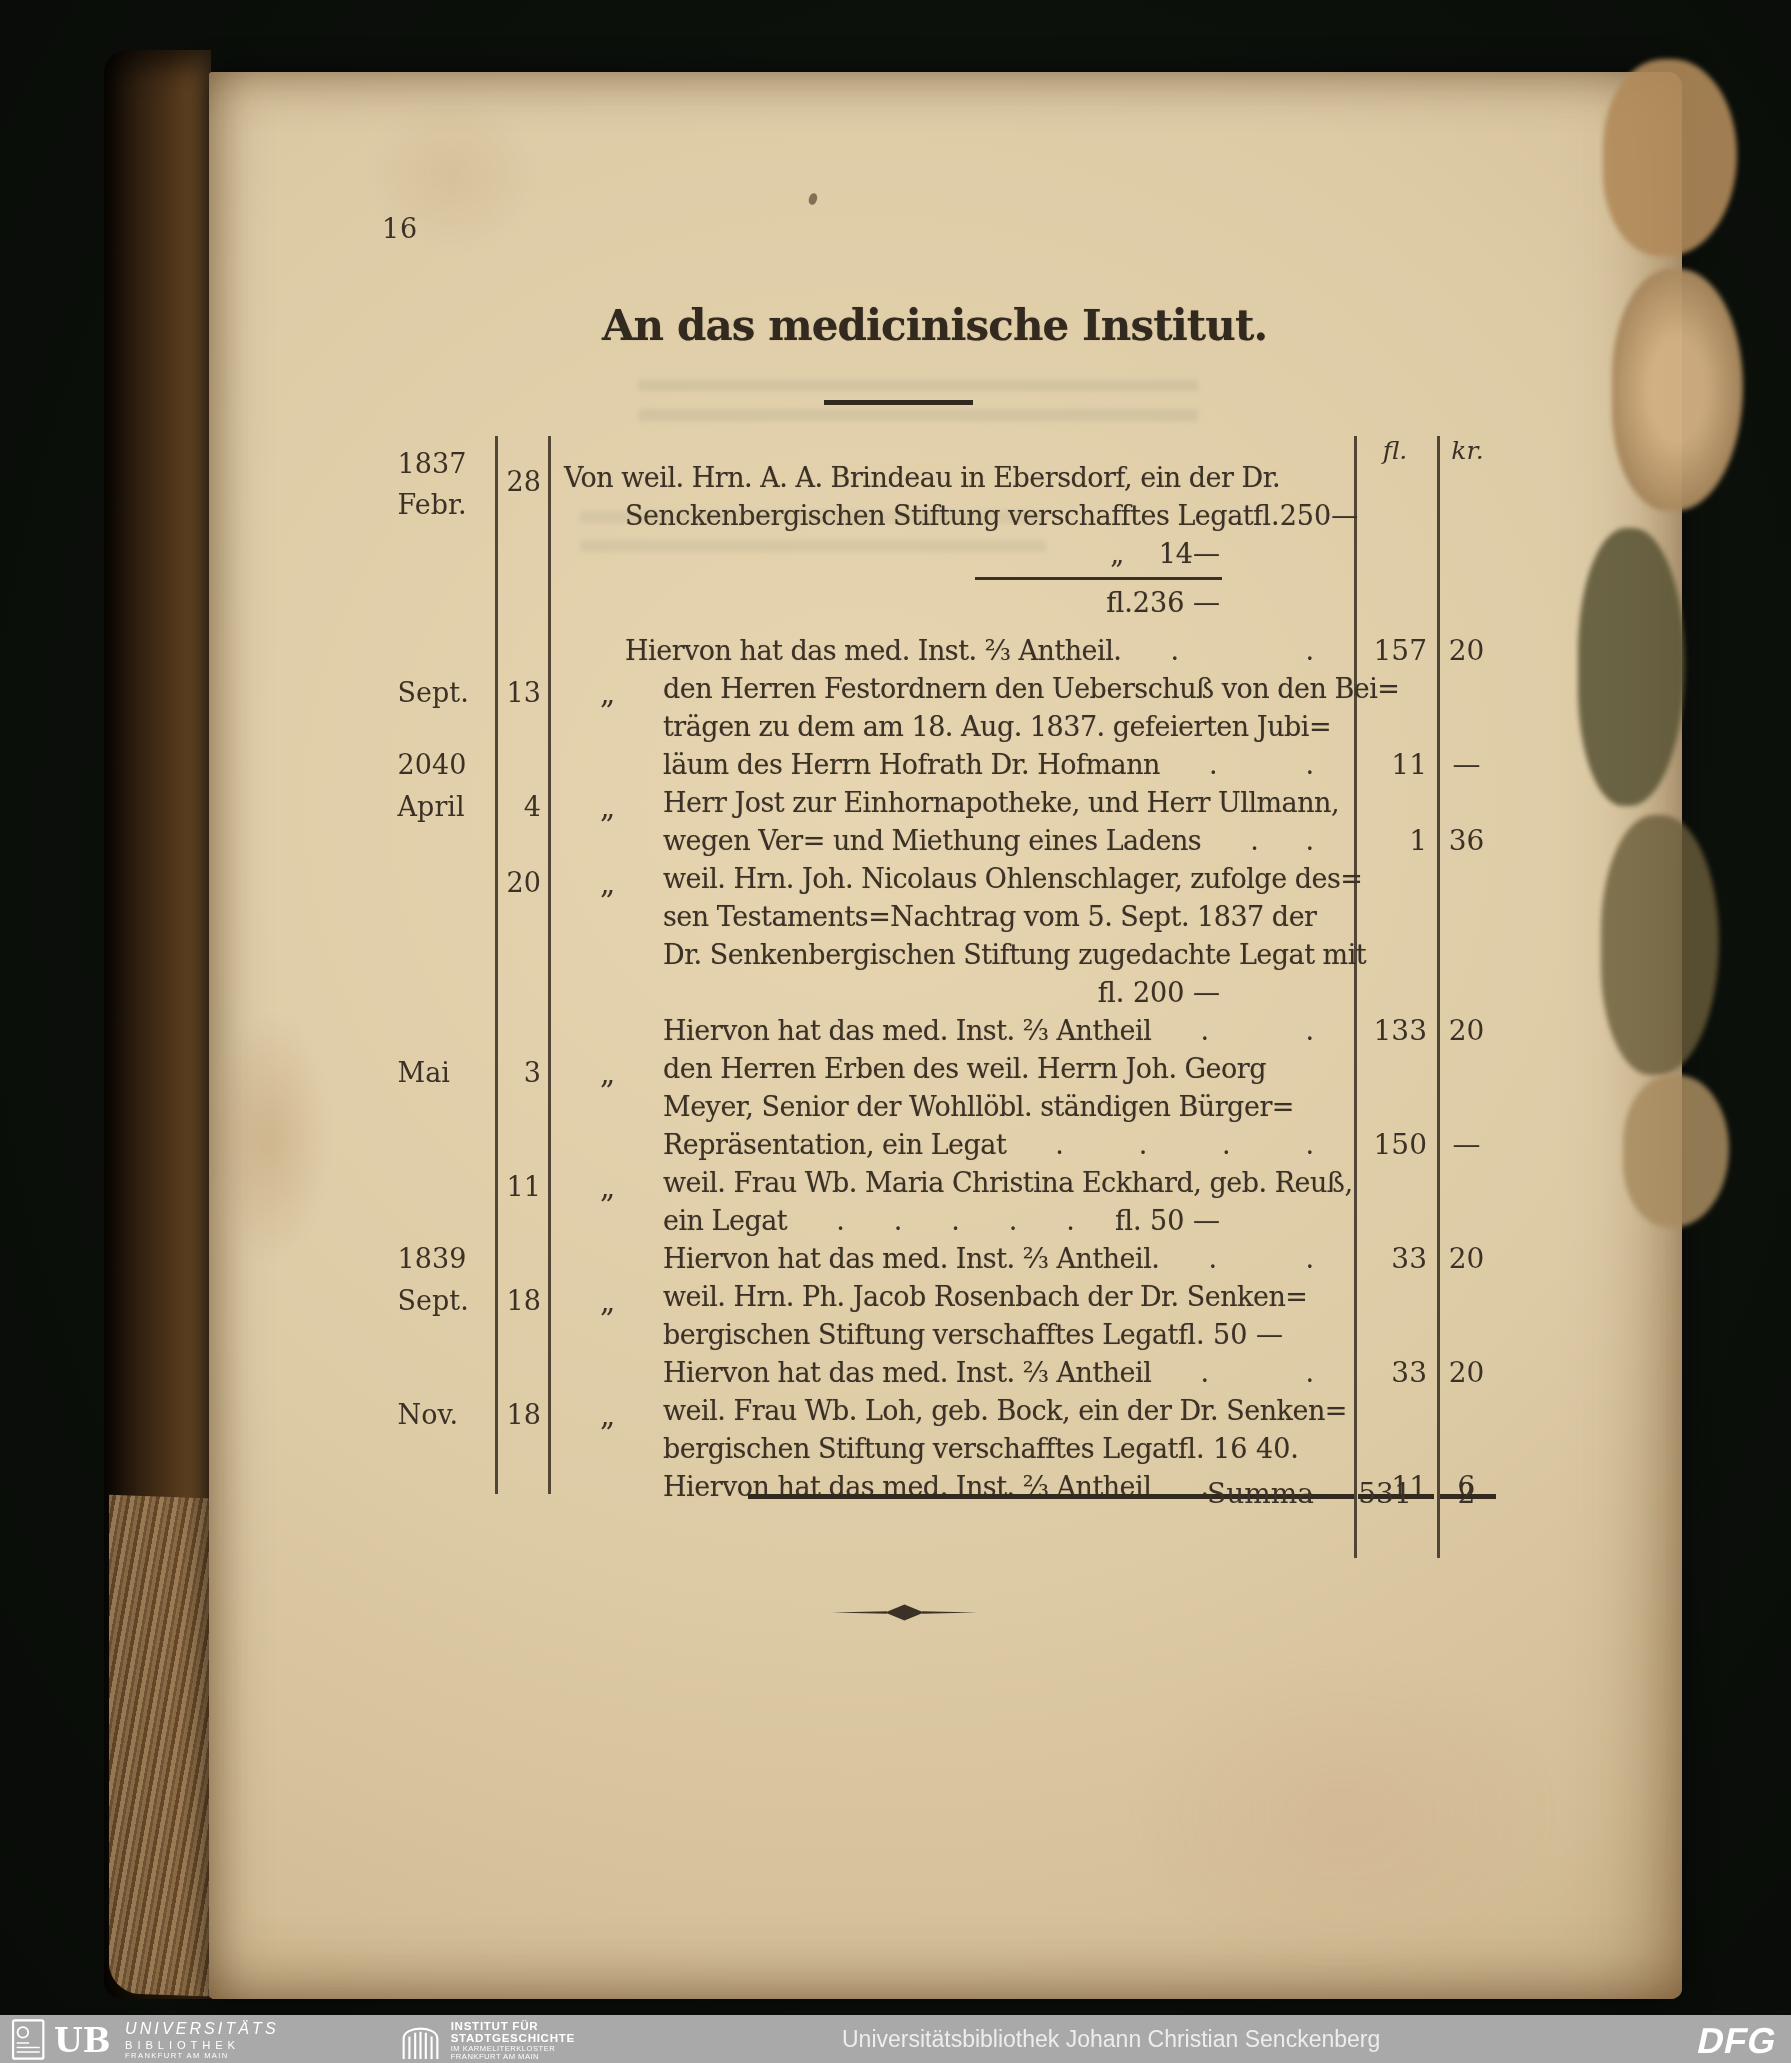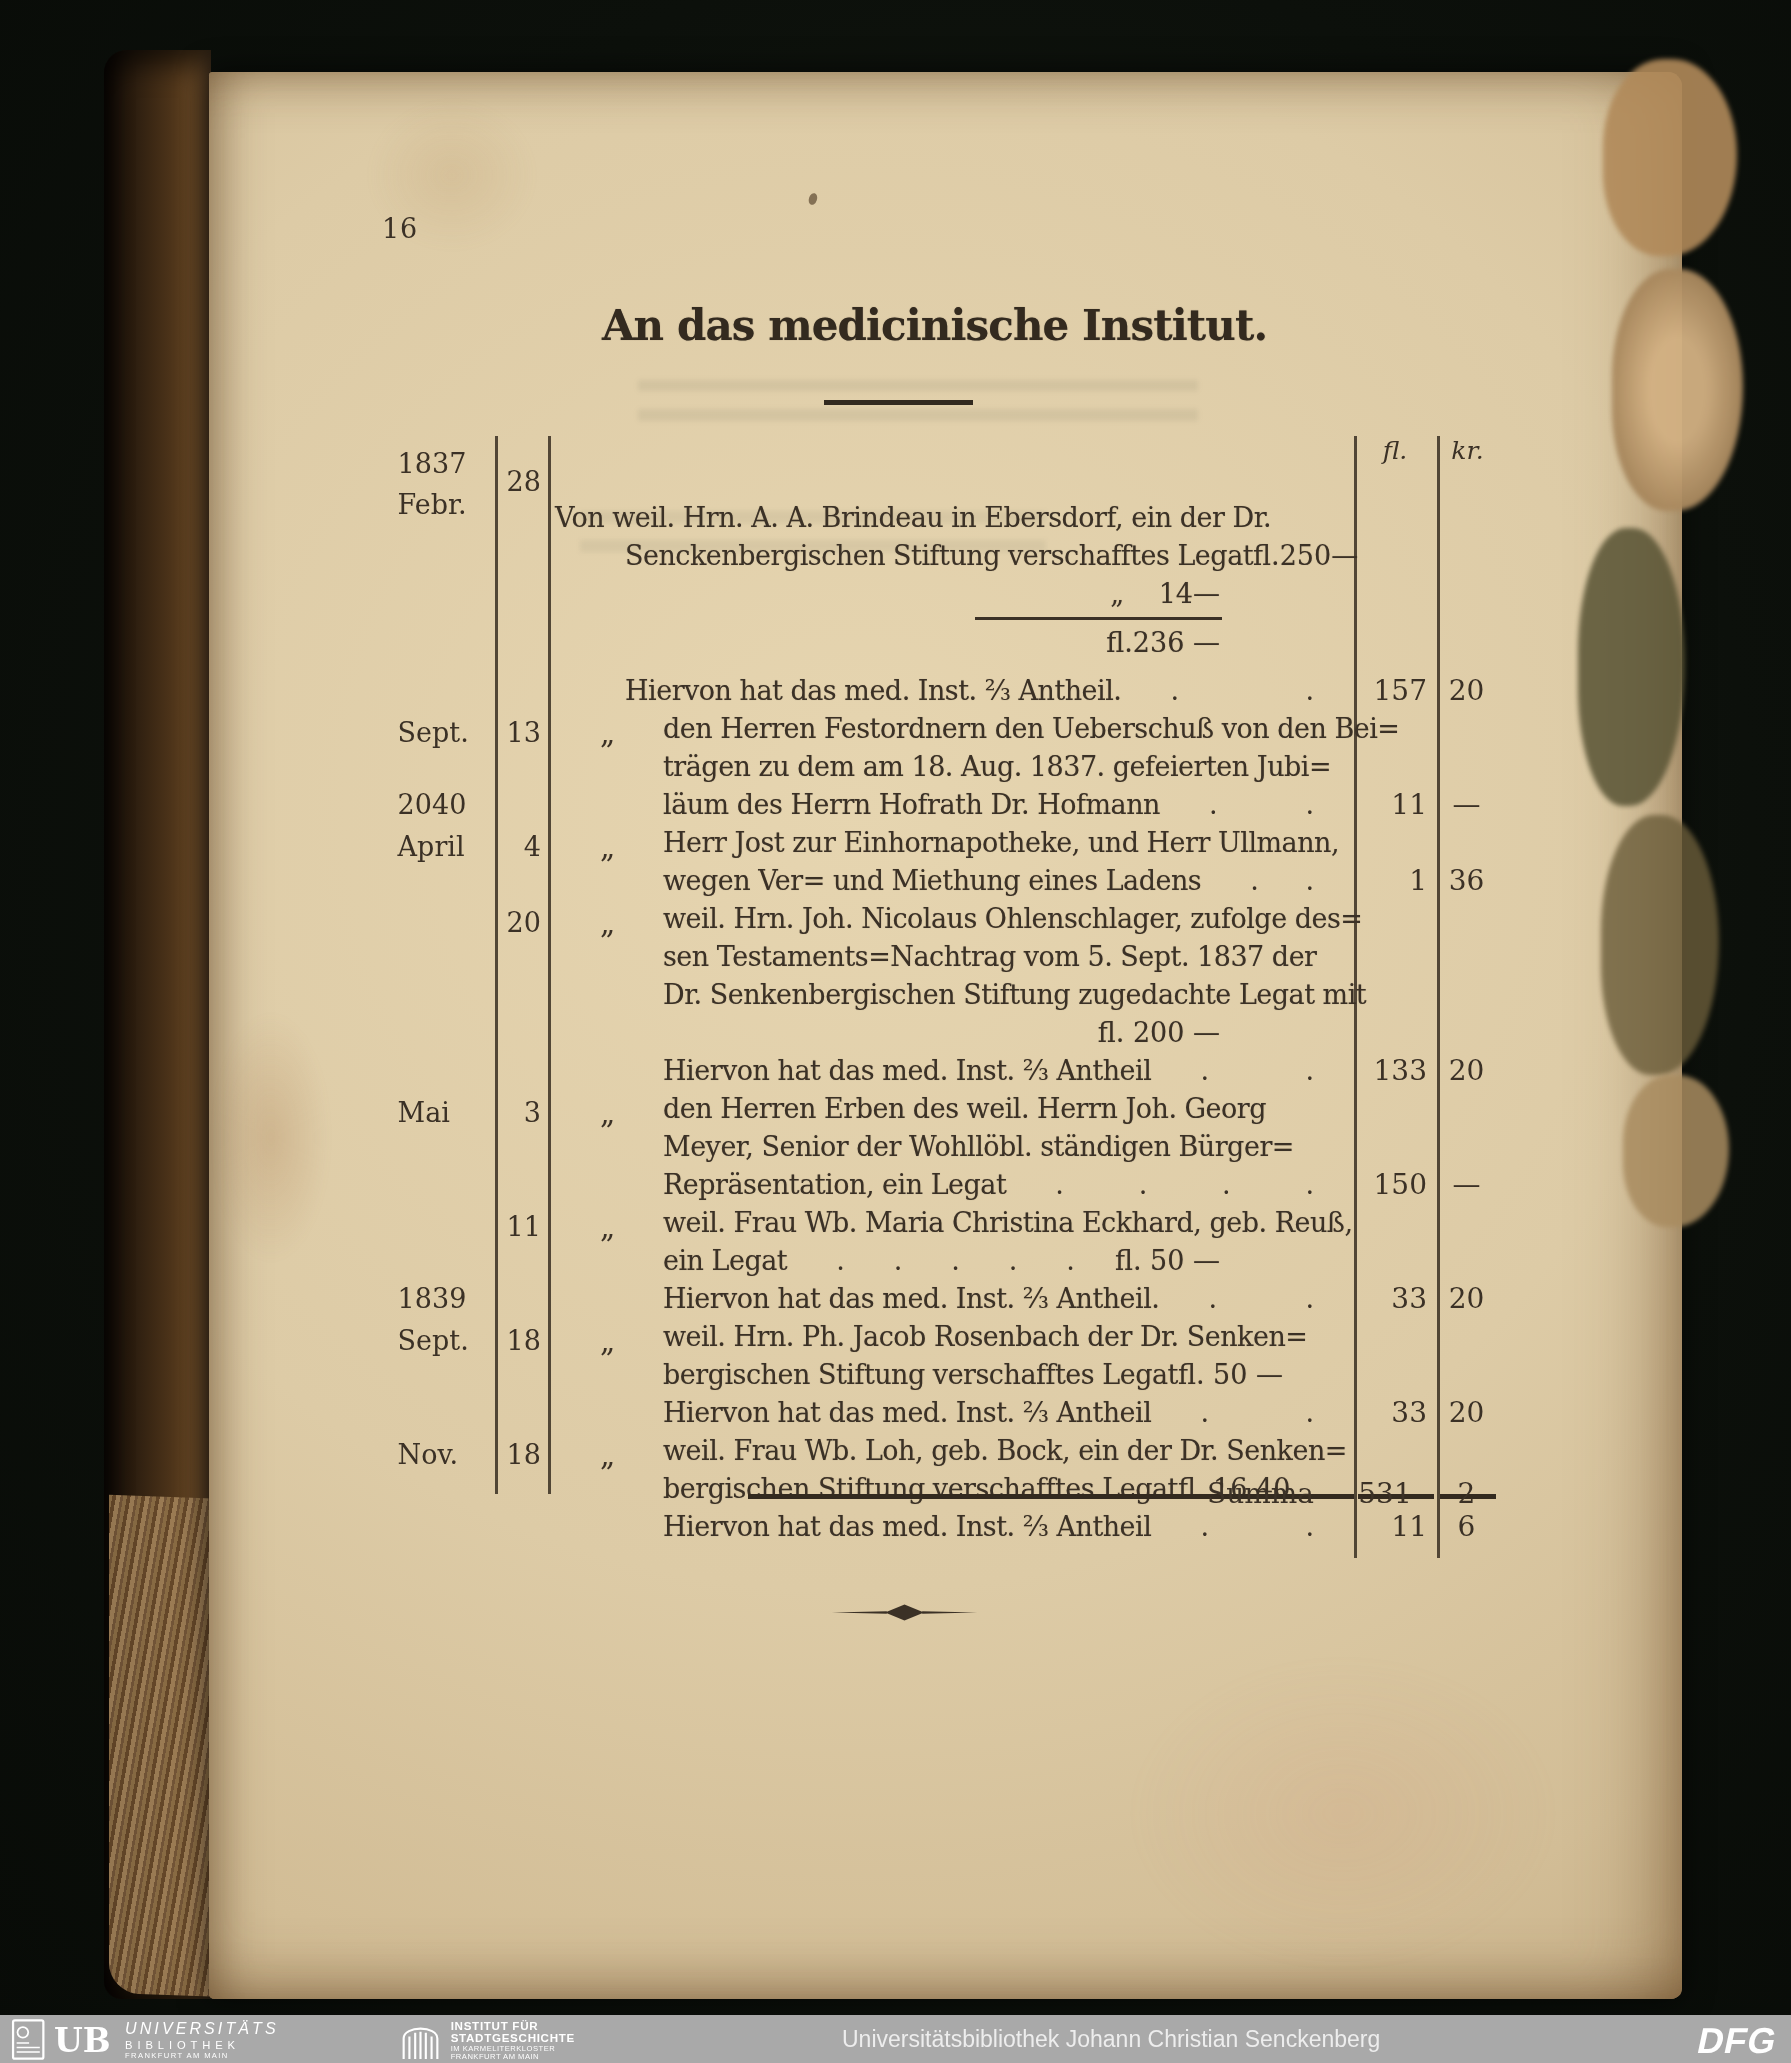--- a/index.html
+++ b/index.html
@@ -61,21 +61,21 @@
   .cell.date{padding-left:3.6px;display:flex;flex-direction:column;}
   .year{line-height:38px;margin-top:-38px;}
   .entry.first .year{margin-top:-14.3px;}
   .month{line-height:38px;padding-top:3.6px;}
   .cell.day{text-align:right;padding-right:7.2px;line-height:38px;padding-top:3.6px;}
   .cell.body{position:relative;}
   .ditto{position:absolute;left:52px;top:3.6px;line-height:38px;font-size:29.6px;}
   .line{display:flex;line-height:38px;min-height:38px;white-space:nowrap;align-items:baseline;}
   .line.gap{margin-top:10.7px;}
   .t{letter-spacing:-0.5px;text-shadow:0 0 0.9px rgba(59,49,38,.35);}
-  .ind-hang{padding-left:7px;margin-top:40px;} .ind-cont{padding-left:77px;} .ind-ditto{padding-left:115px;}
+  .ind-hang{padding-left:16px;} .ind-cont{padding-left:77px;} .ind-ditto{padding-left:115px;}
   .rtext{margin-left:auto;margin-right:134px;white-space:pre;text-shadow:0 0 0.9px rgba(59,49,38,.35);}
   .dots{flex:1;display:flex;justify-content:space-between;padding-left:49px;margin-right:40px;}
   .dots i{font-style:normal;}
   .rule-line{min-height:10.7px;height:10.7px;align-items:center;}
   .addrule{margin-left:auto;margin-right:132px;width:247px;height:3.6px;background:var(--ink);}
   .cell.fl{align-self:end;text-align:right;padding-right:9px;line-height:38px;font-size:28px;}
   .cell.kr{align-self:end;text-align:center;line-height:38px;font-size:28px;}
   .sumrule{position:absolute;top:1494px;height:4.5px;background:var(--ink2);}
   .sr-body{left:748px;width:606px;}
   .sr-fl{left:1358px;width:76px;}

